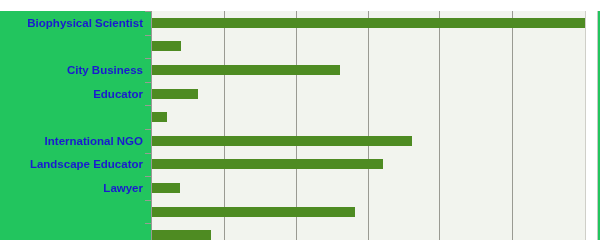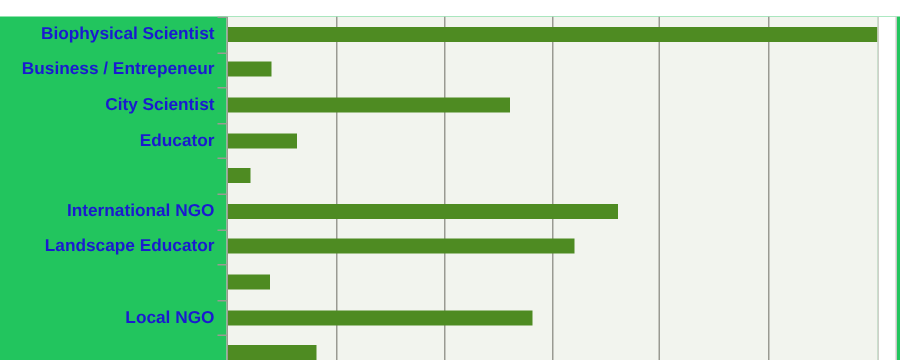--- a/index.html
+++ b/index.html
@@ -140,23 +140,22 @@
       <div class="tick-mark" style="top: 118px;"></div>
       <div class="tick-mark" style="top: 142px;"></div>
       <div class="tick-mark" style="top: 165px;"></div>
       <div class="tick-mark" style="top: 189px;"></div>
       <div class="tick-mark" style="top: 212px;"></div>
       <div class="tick-mark" style="top: 236px;"></div>
     </div>
 
   <div id="category-axis-labels">
       <div class="cat-label" style="top: 5.8px; color: rgb(26, 26, 208);">Biophysical Scientist</div>
-      <div class="cat-label" style="top: 29.4px; color: rgb(26, 26, 208);">Business / Entrepeneur</div>
-      <div class="cat-label" style="top: 53px; color: rgb(26, 26, 208);">City Scientist</div>
+      <div class="cat-label" style="top: 53px; color: rgb(26, 26, 208);">City Business</div>
       <div class="cat-label" style="top: 76.6px; color: rgb(26, 26, 208);">Educator</div>
       <div class="cat-label" style="top: 123.8px; color: rgb(26, 26, 208); text-align: right;">International NGO</div>
       <div class="cat-label" style="top: 147.4px; color: rgb(26, 26, 208);">Landscape Educator</div>
-      <div class="cat-label" style="top: 194.6px; color: rgb(26, 26, 208);">Local NGO</div>
+      <div class="cat-label" style="top: 171px; color: rgb(26, 26, 208);">Lawyer</div>
     </div>
 
   <div id="outer-frame"></div>
 
 </div>
 
 </body></html>

